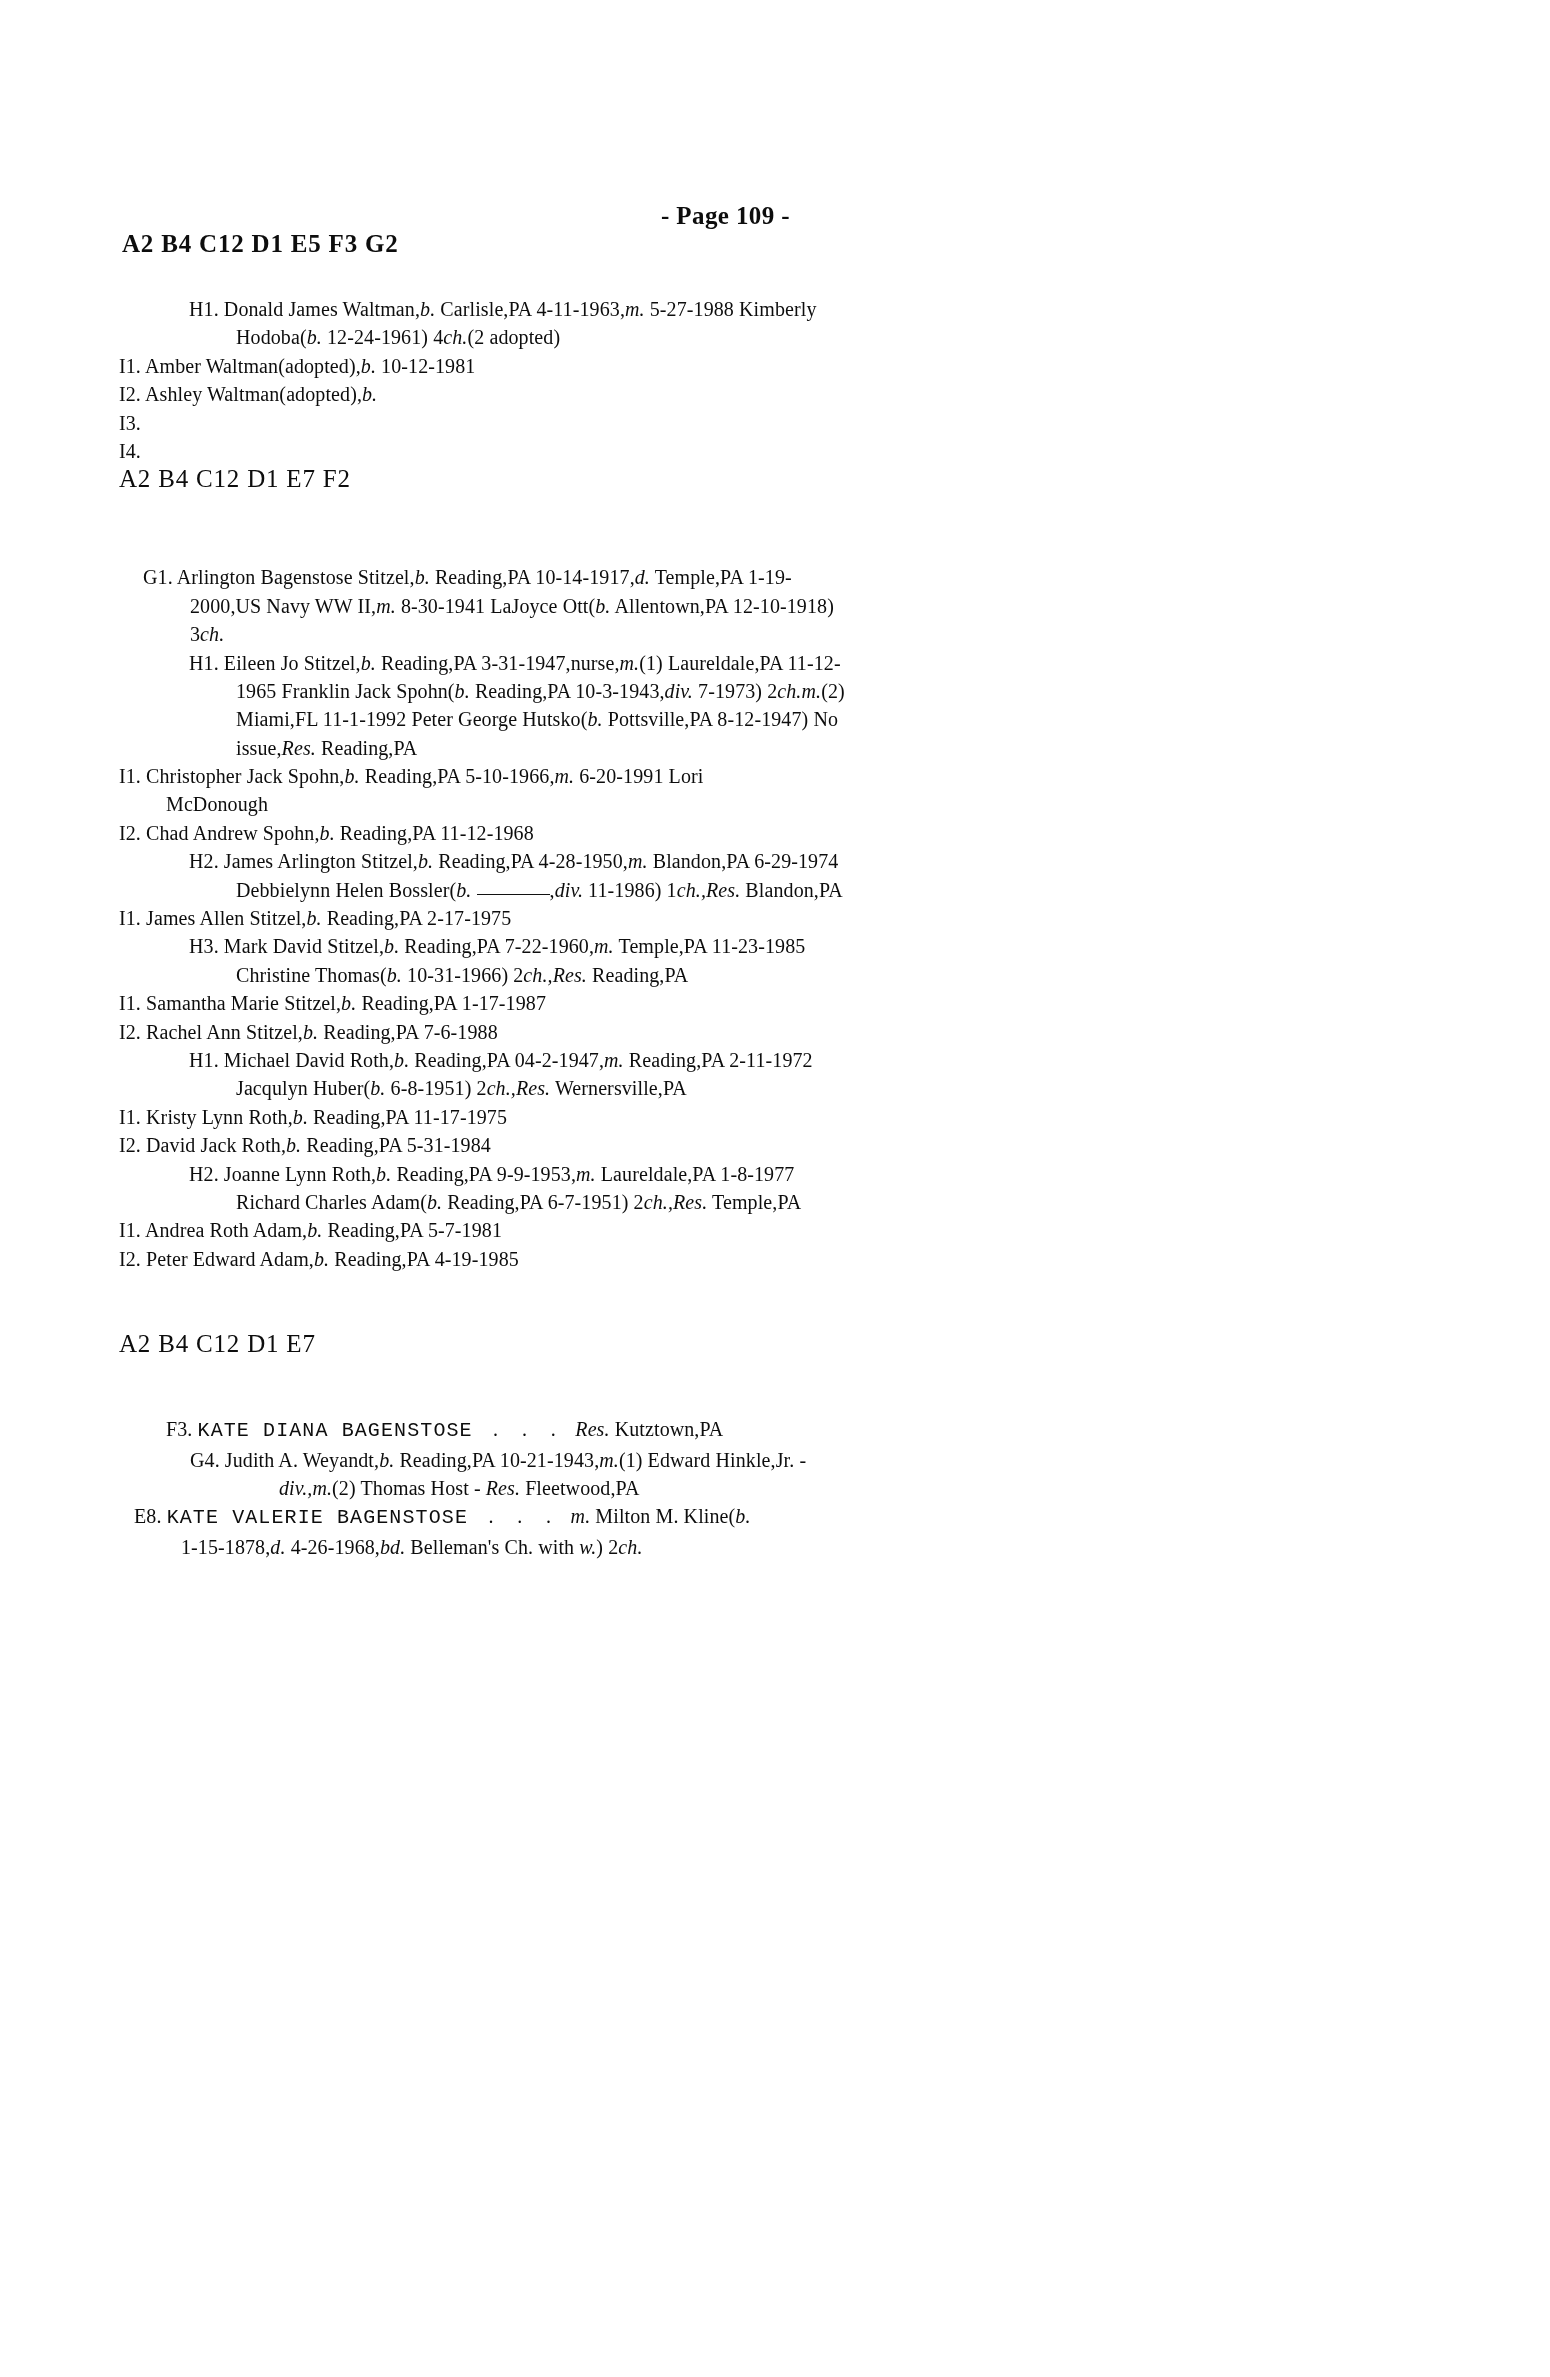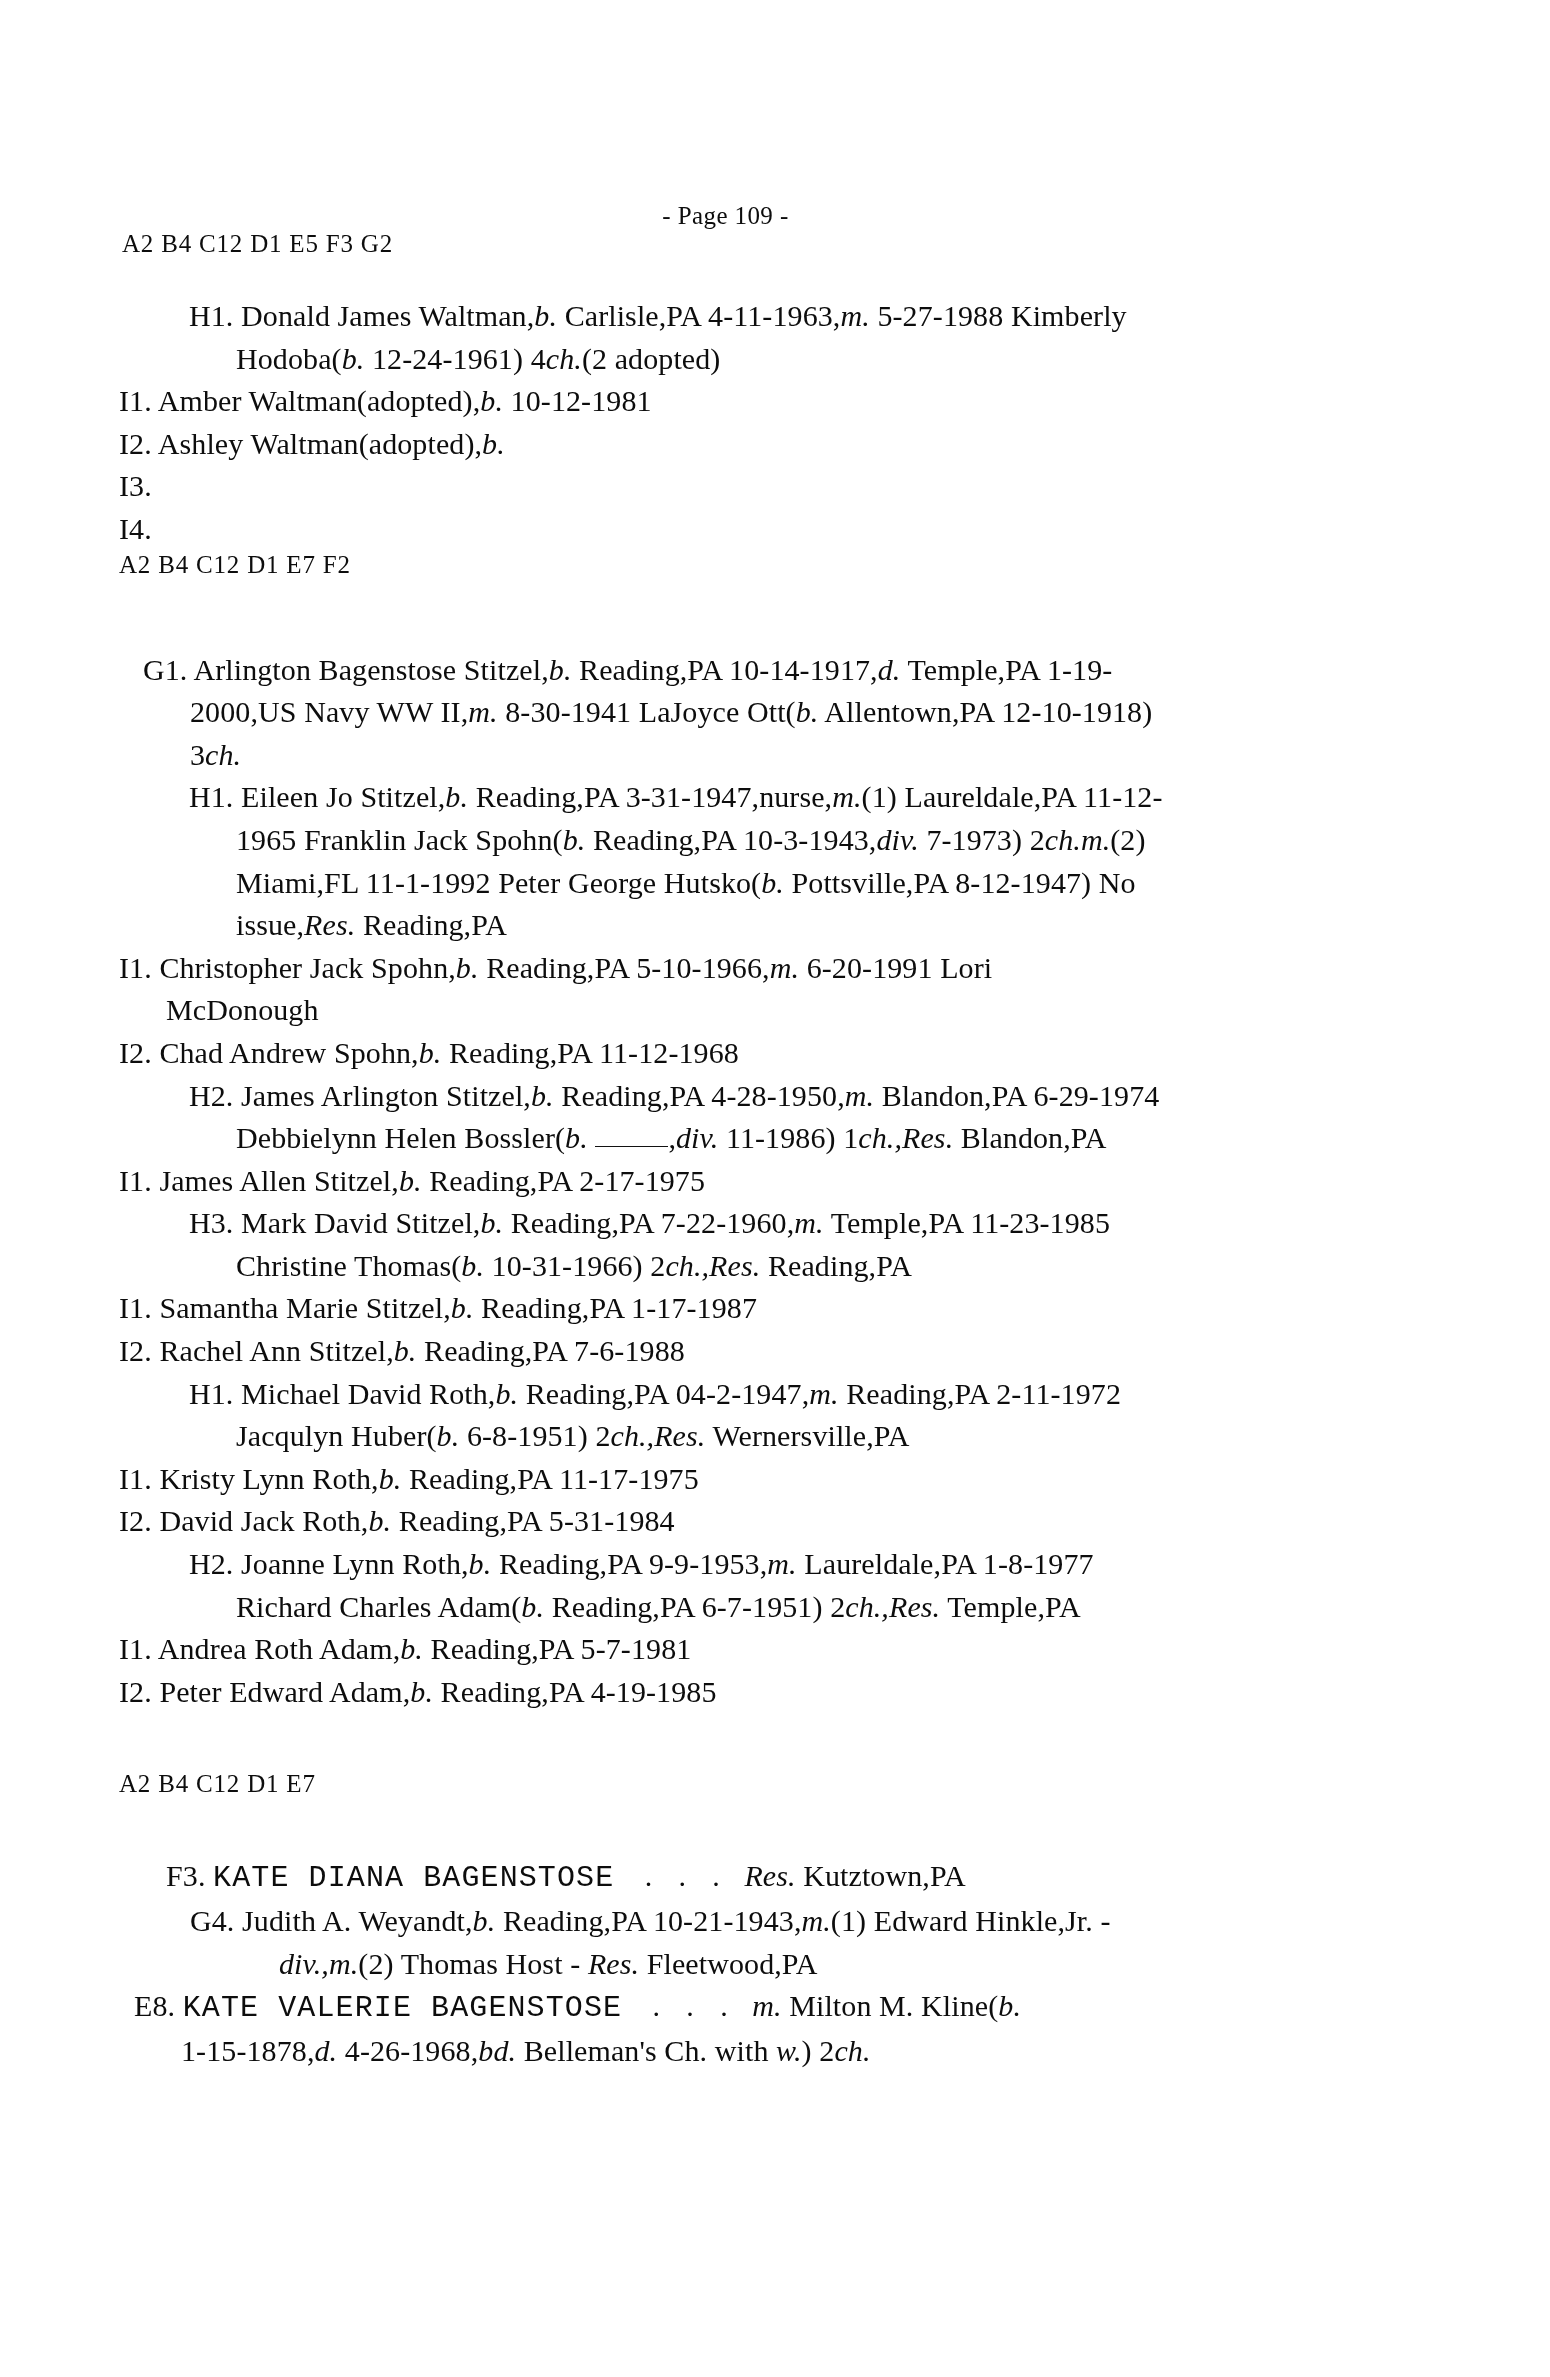--- a/index.html
+++ b/index.html
@@ -22,20 +22,21 @@
   }
   .content {
     position: absolute;
     left: 119px;
     top: 202px;
     width: 1334px;
   }
   .page-header {
     position: relative;
     height: 58px;
+    font-weight: bold;
   }
   .page-number {
     position: absolute;
     left: 0;
     top: 0;
     width: 1213px;
     text-align: center;
     font-size: 25px;
     letter-spacing: 0.4px;
   }
@@ -47,21 +48,21 @@
   }
   .code-top {
     position: absolute;
     left: 3px;
     top: 28px;
   }
   .block {
     margin-top: 0;
   }
   .entry {
-    font-size: 30px;
+    font-size: 20px;
     line-height: 1.42;
     letter-spacing: 0.1px;
     margin: 0;
     text-indent: -47px;
     padding-left: 47px;
   }
   
   .lvl-F  { margin-left: 47px; }
   .lvl-G  { margin-left: 24px; }
   .lvl-H  { margin-left: 70px; }

